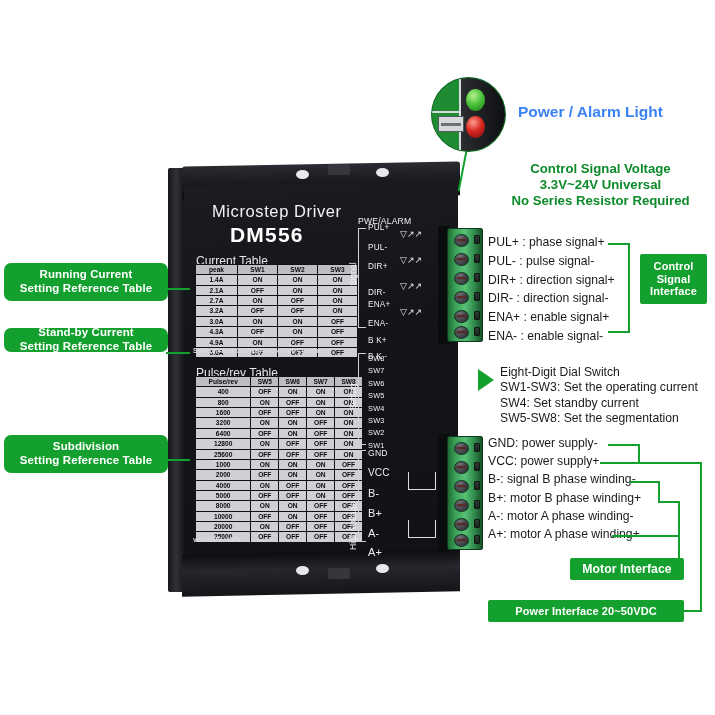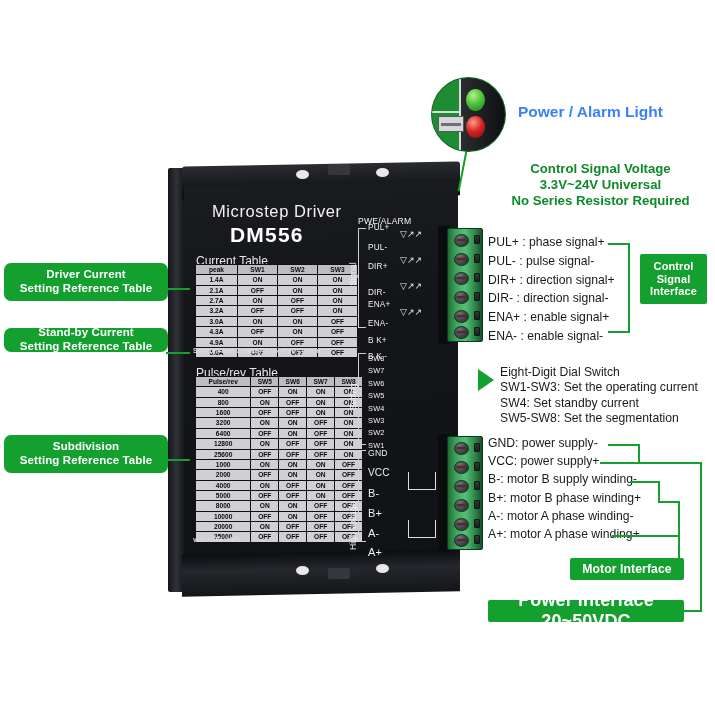--- a/index.html
+++ b/index.html
@@ -517,21 +517,21 @@
     <div class="vline"></div>
     <div class="hline"></div>
     <div class="slot"></div>
     <div class="slotline"></div>
     <div class="ledg"></div>
     <div class="ledr"></div>
   </div>
   <div class="blk-head" style="left:518px; top:103px; font-size:15.5px;">Power / Alarm Light</div>
 
   <div class="green-box" style="left:4px; top:263px; width:164px; height:38px; font-size:11.5px;">
-    <span>Driver Current</span>
+    <span>Running Current</span>
     <span>Setting Reference Table</span>
   </div>
   <div class="leader-h" style="left:166px; top:288px; width:24px;"></div>
 
   <div class="green-box" style="left:4px; top:328px; width:164px; height:24px; font-size:11.5px;">
     <span>Stand-by Current</span>
     <span>Setting Reference Table</span>
   </div>
   <div class="leader-h" style="left:166px; top:352px; width:24px;"></div>
 
@@ -569,21 +569,21 @@
   <div class="plainlist" id="dial-desc" style="left:500px; top:366px; font-size:12.2px;">
       <div style="margin-bottom: 3.2px;">Eight-Digit Dial Switch</div>
       <div style="margin-bottom: 3.2px;">SW1-SW3: Set the operating current</div>
       <div style="margin-bottom: 3.2px;">SW4: Set standby current</div>
       <div style="margin-bottom: 3.2px;">SW5-SW8: Set the segmentation</div>
     </div>
 
   <div class="plainlist" id="power-desc" style="left:488px; top:437px; font-size:12.2px;">
       <div style="margin-bottom: 6px;">GND: power supply-</div>
       <div style="margin-bottom: 6px;">VCC: power supply+</div>
-      <div style="margin-bottom: 6px;">B-: motor B supply winding-</div>
+      <div style="margin-bottom: 6px;">B-: signal B phase winding-</div>
       <div style="margin-bottom: 6px;">B+: motor B phase winding+</div>
       <div style="margin-bottom: 6px;">A-: motor A phase winding-</div>
       <div style="margin-bottom: 6px;">A+: motor A phase winding+</div>
     </div>
 
   <div class="leader-h" style="left:608px; top:444px; width:32px;"></div>
   <div class="leader-v" style="left:638px; top:444px; height:20px;"></div>
   <div class="leader-h" style="left:600px; top:462px; width:40px;"></div>
   <div class="leader-v" style="left:700px; top:462px; height:148px;"></div>
   <div class="leader-h" style="left:638px; top:462px; width:64px;"></div>
@@ -594,17 +594,17 @@
   <div class="leader-v" style="left:678px; top:501px; height:34px;"></div>
   <div class="leader-h" style="left:658px; top:501px; width:22px;"></div>
   <div class="leader-v" style="left:678px; top:501px; height:69px;"></div>
   <div class="leader-h" style="left:636px; top:569px; width:44px;"></div>
 
   <div class="green-box sharp" style="left:570px; top:558px; width:114px; height:22px; font-size:12.2px;">
     <span>Motor Interface</span>
   </div>
 
   <div class="leader-h" style="left:680px; top:610px; width:22px;"></div>
-  <div class="green-box sharp" style="left:488px; top:600px; width:196px; height:22px; font-size:18px;">
+  <div class="green-box sharp" style="left:488px; top:600px; width:196px; height:22px; font-size:11px;">
     <span>Power Interface 20~50VDC</span>
   </div>
 
 </div>
 
 </body></html>

